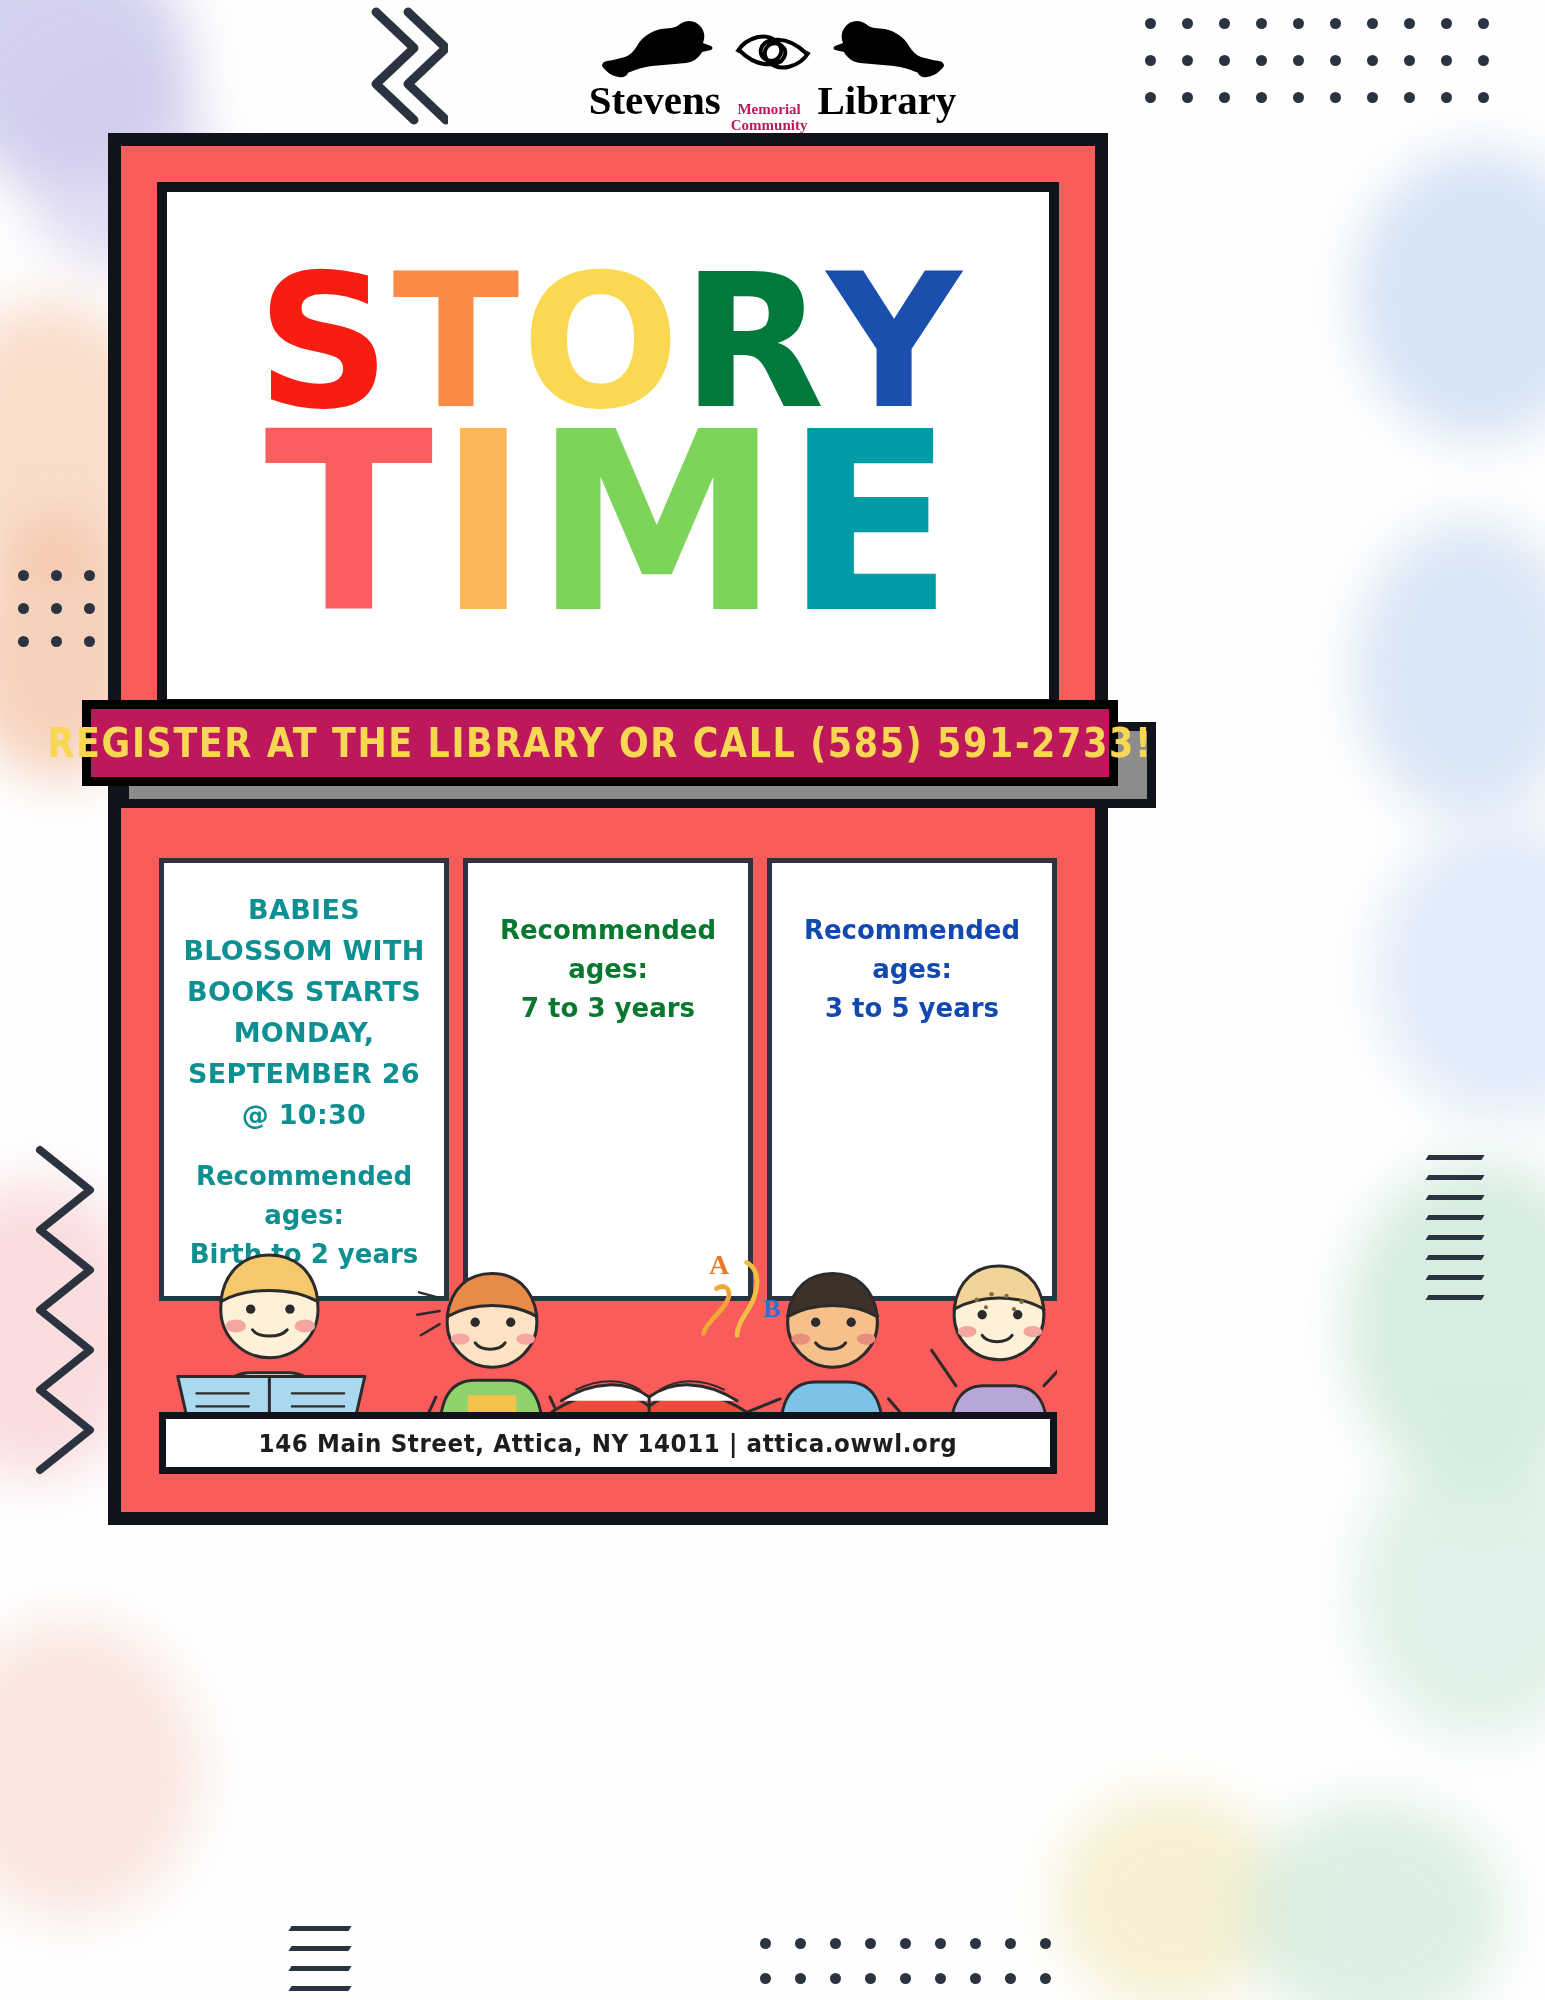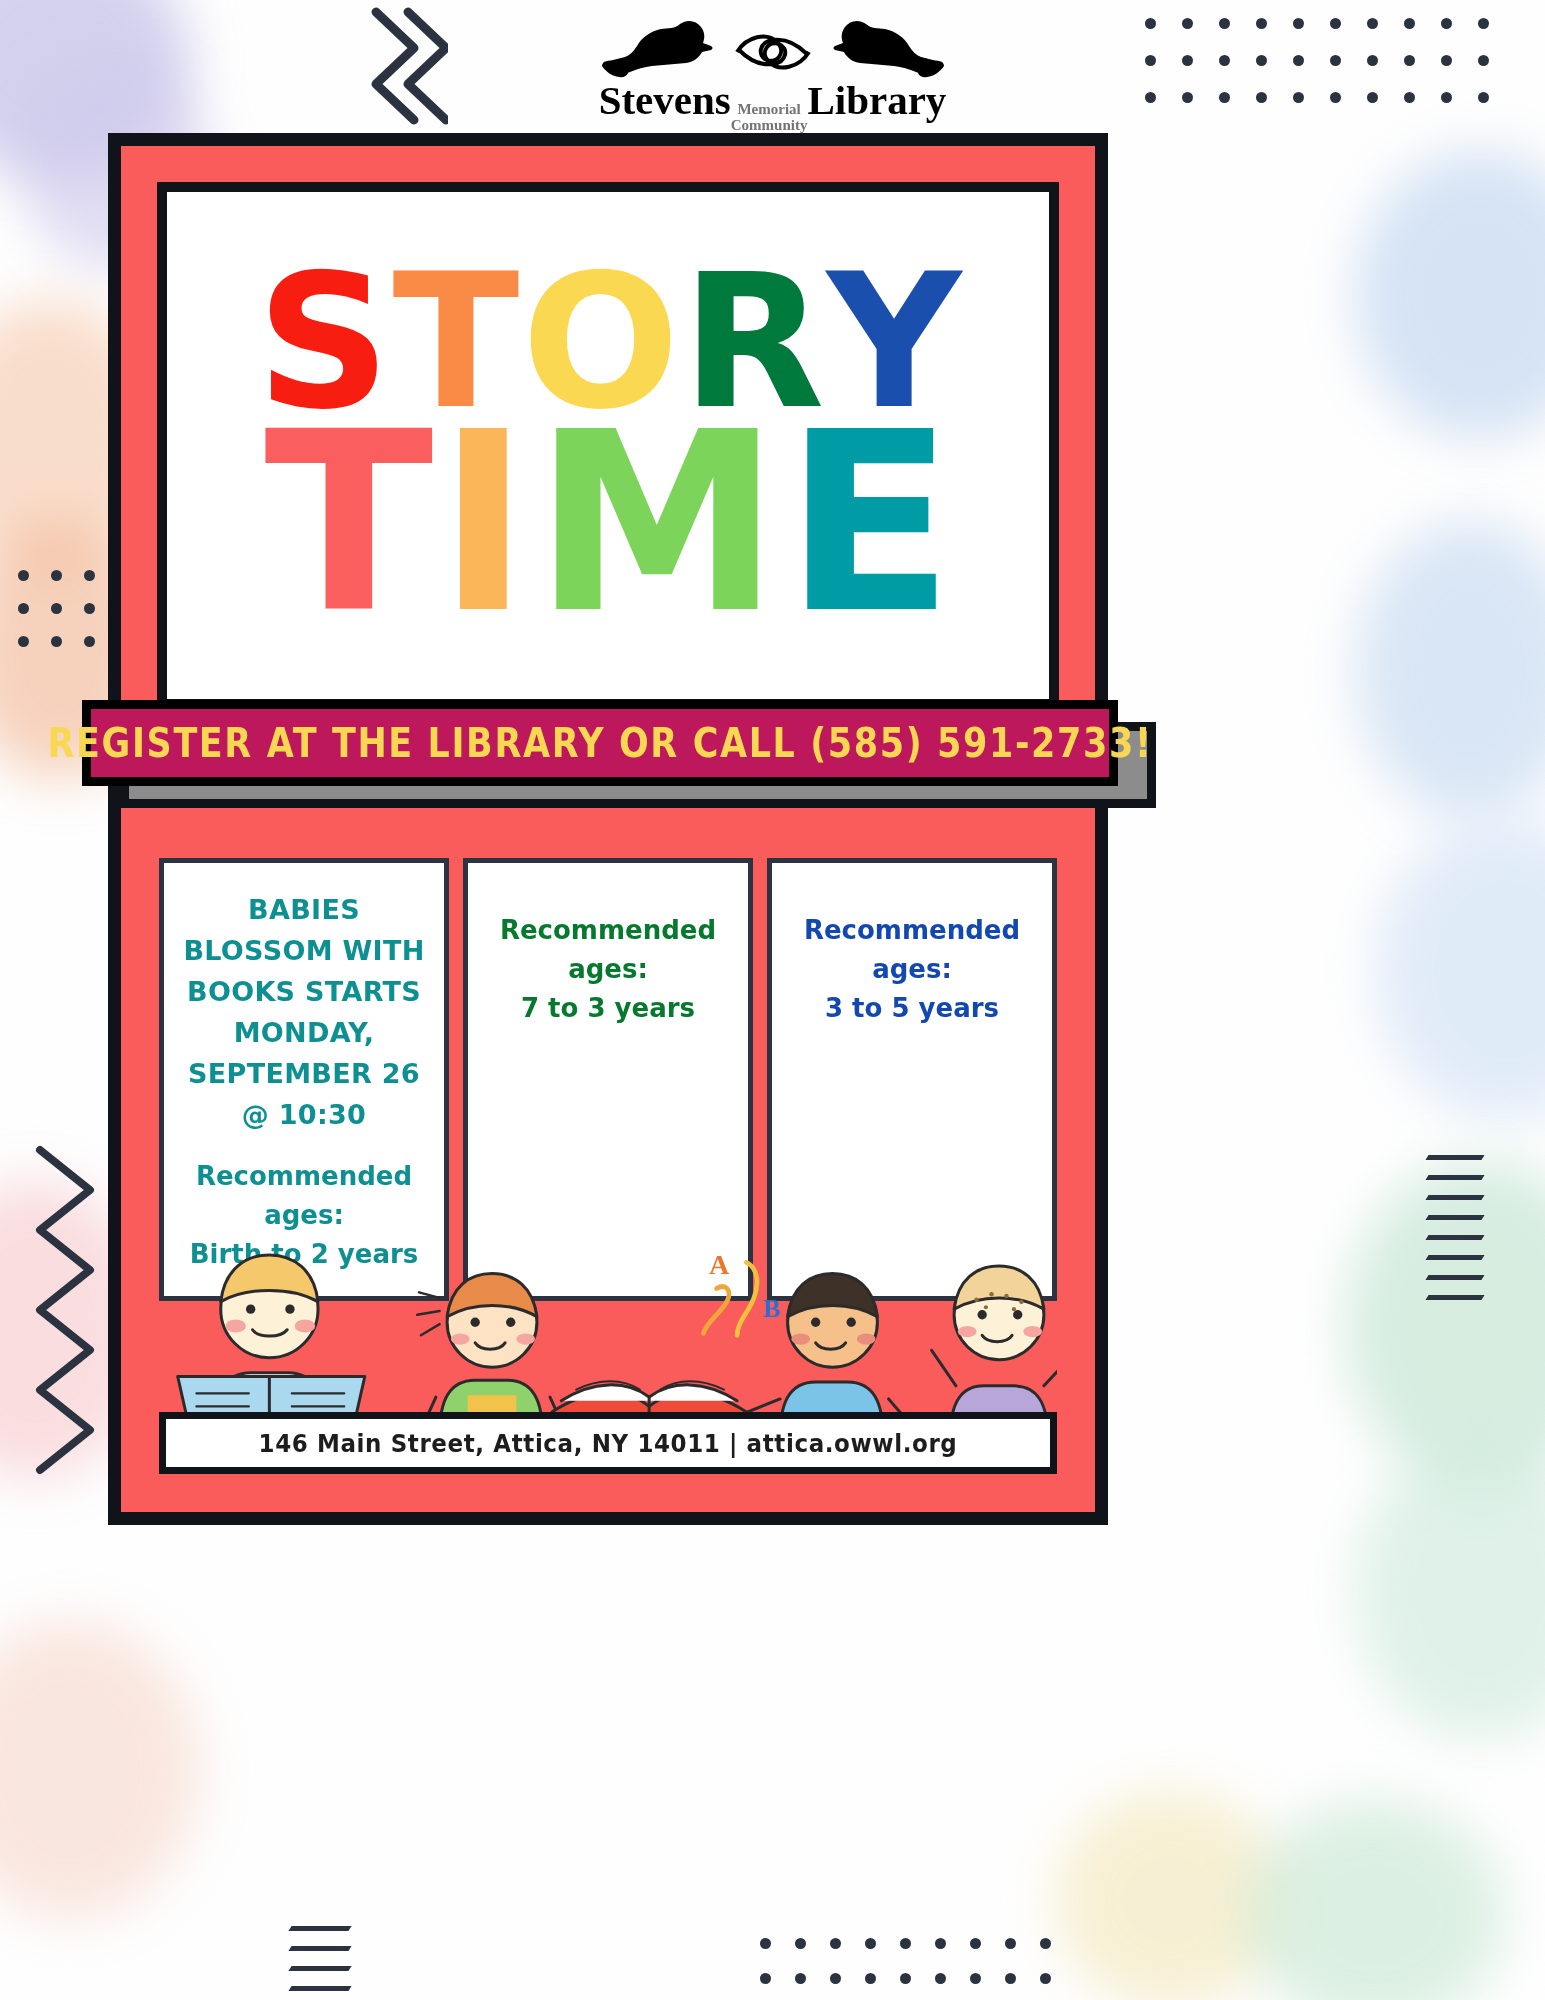--- a/index.html
+++ b/index.html
@@ -20,23 +20,23 @@
   .dots i{display:block;width:11px;height:11px;border-radius:50%;background:#2b3340;}
 
   .zig{position:absolute;}
   .slashes{position:absolute;}
   .slashes i{display:block;height:5px;background:#2b3340;transform:skewX(-32deg);margin-bottom:15px;}
 
   
   #logo{position:absolute;left:0;right:0;top:18px;z-index:4;
         display:flex;flex-direction:column;align-items:center;}
   .logo-row{display:flex;align-items:flex-end;justify-content:center;gap:6px;}
-  .logo-words{display:flex;align-items:baseline;}
+  .logo-words{display:flex;align-items:baseline;gap:10px;}
   .logo-big{font-family:"Liberation Serif", serif;font-weight:700;font-size:41px;color:#000;letter-spacing:0px;line-height:1;}
-  .logo-small{font-family:"Liberation Serif", serif;font-weight:700;font-size:15px;color:#737373;line-height:1.05;text-align:center;}
+  .logo-small{font-family:"Liberation Serif", serif;font-weight:700;font-size:15px;color:#be185d;line-height:1.05;text-align:center;}
 
   
   #poster{
     position:absolute;left:108px;top:133px;width:1000px;height:1392px;
     border:13px solid #11131a;background:#fa5c5c;z-index:3;box-sizing:border-box;
   }
   #hero{
     position:absolute;left:36px;top:36px;right:36px;height:527px;
     background:#ffffff;border:10px solid #11131a;box-sizing:border-box;
     display:flex;flex-direction:column;align-items:center;justify-content:center;

